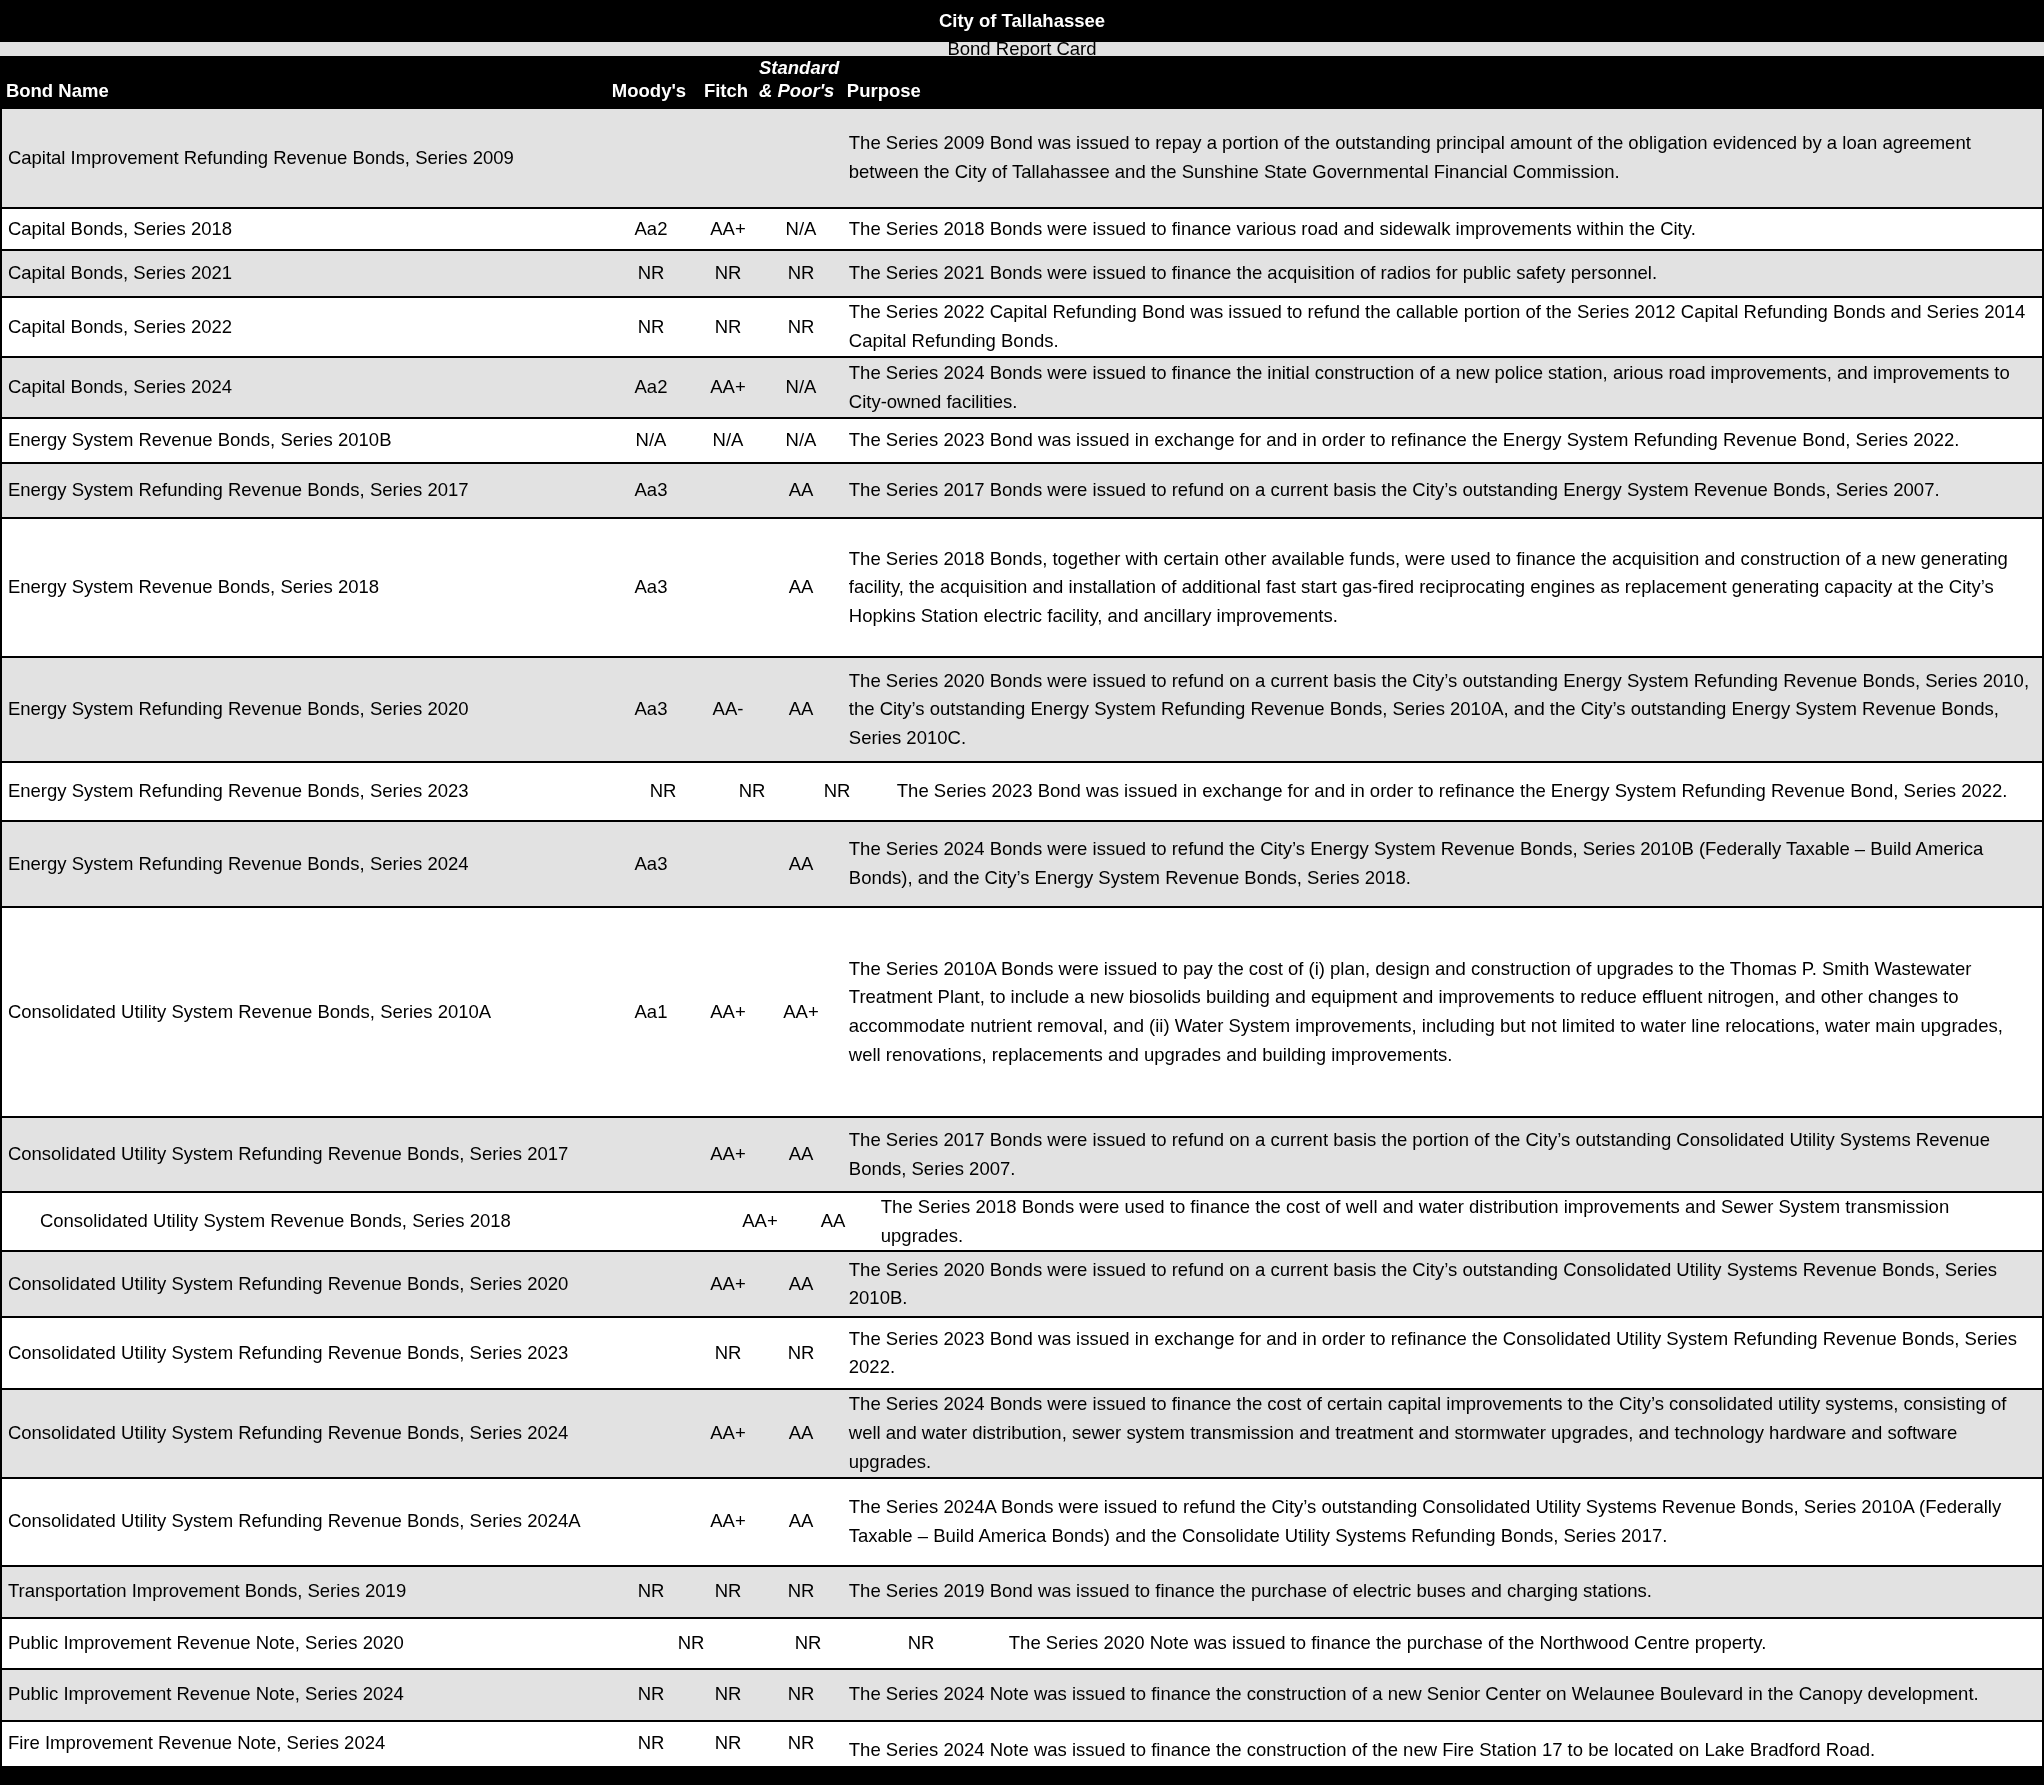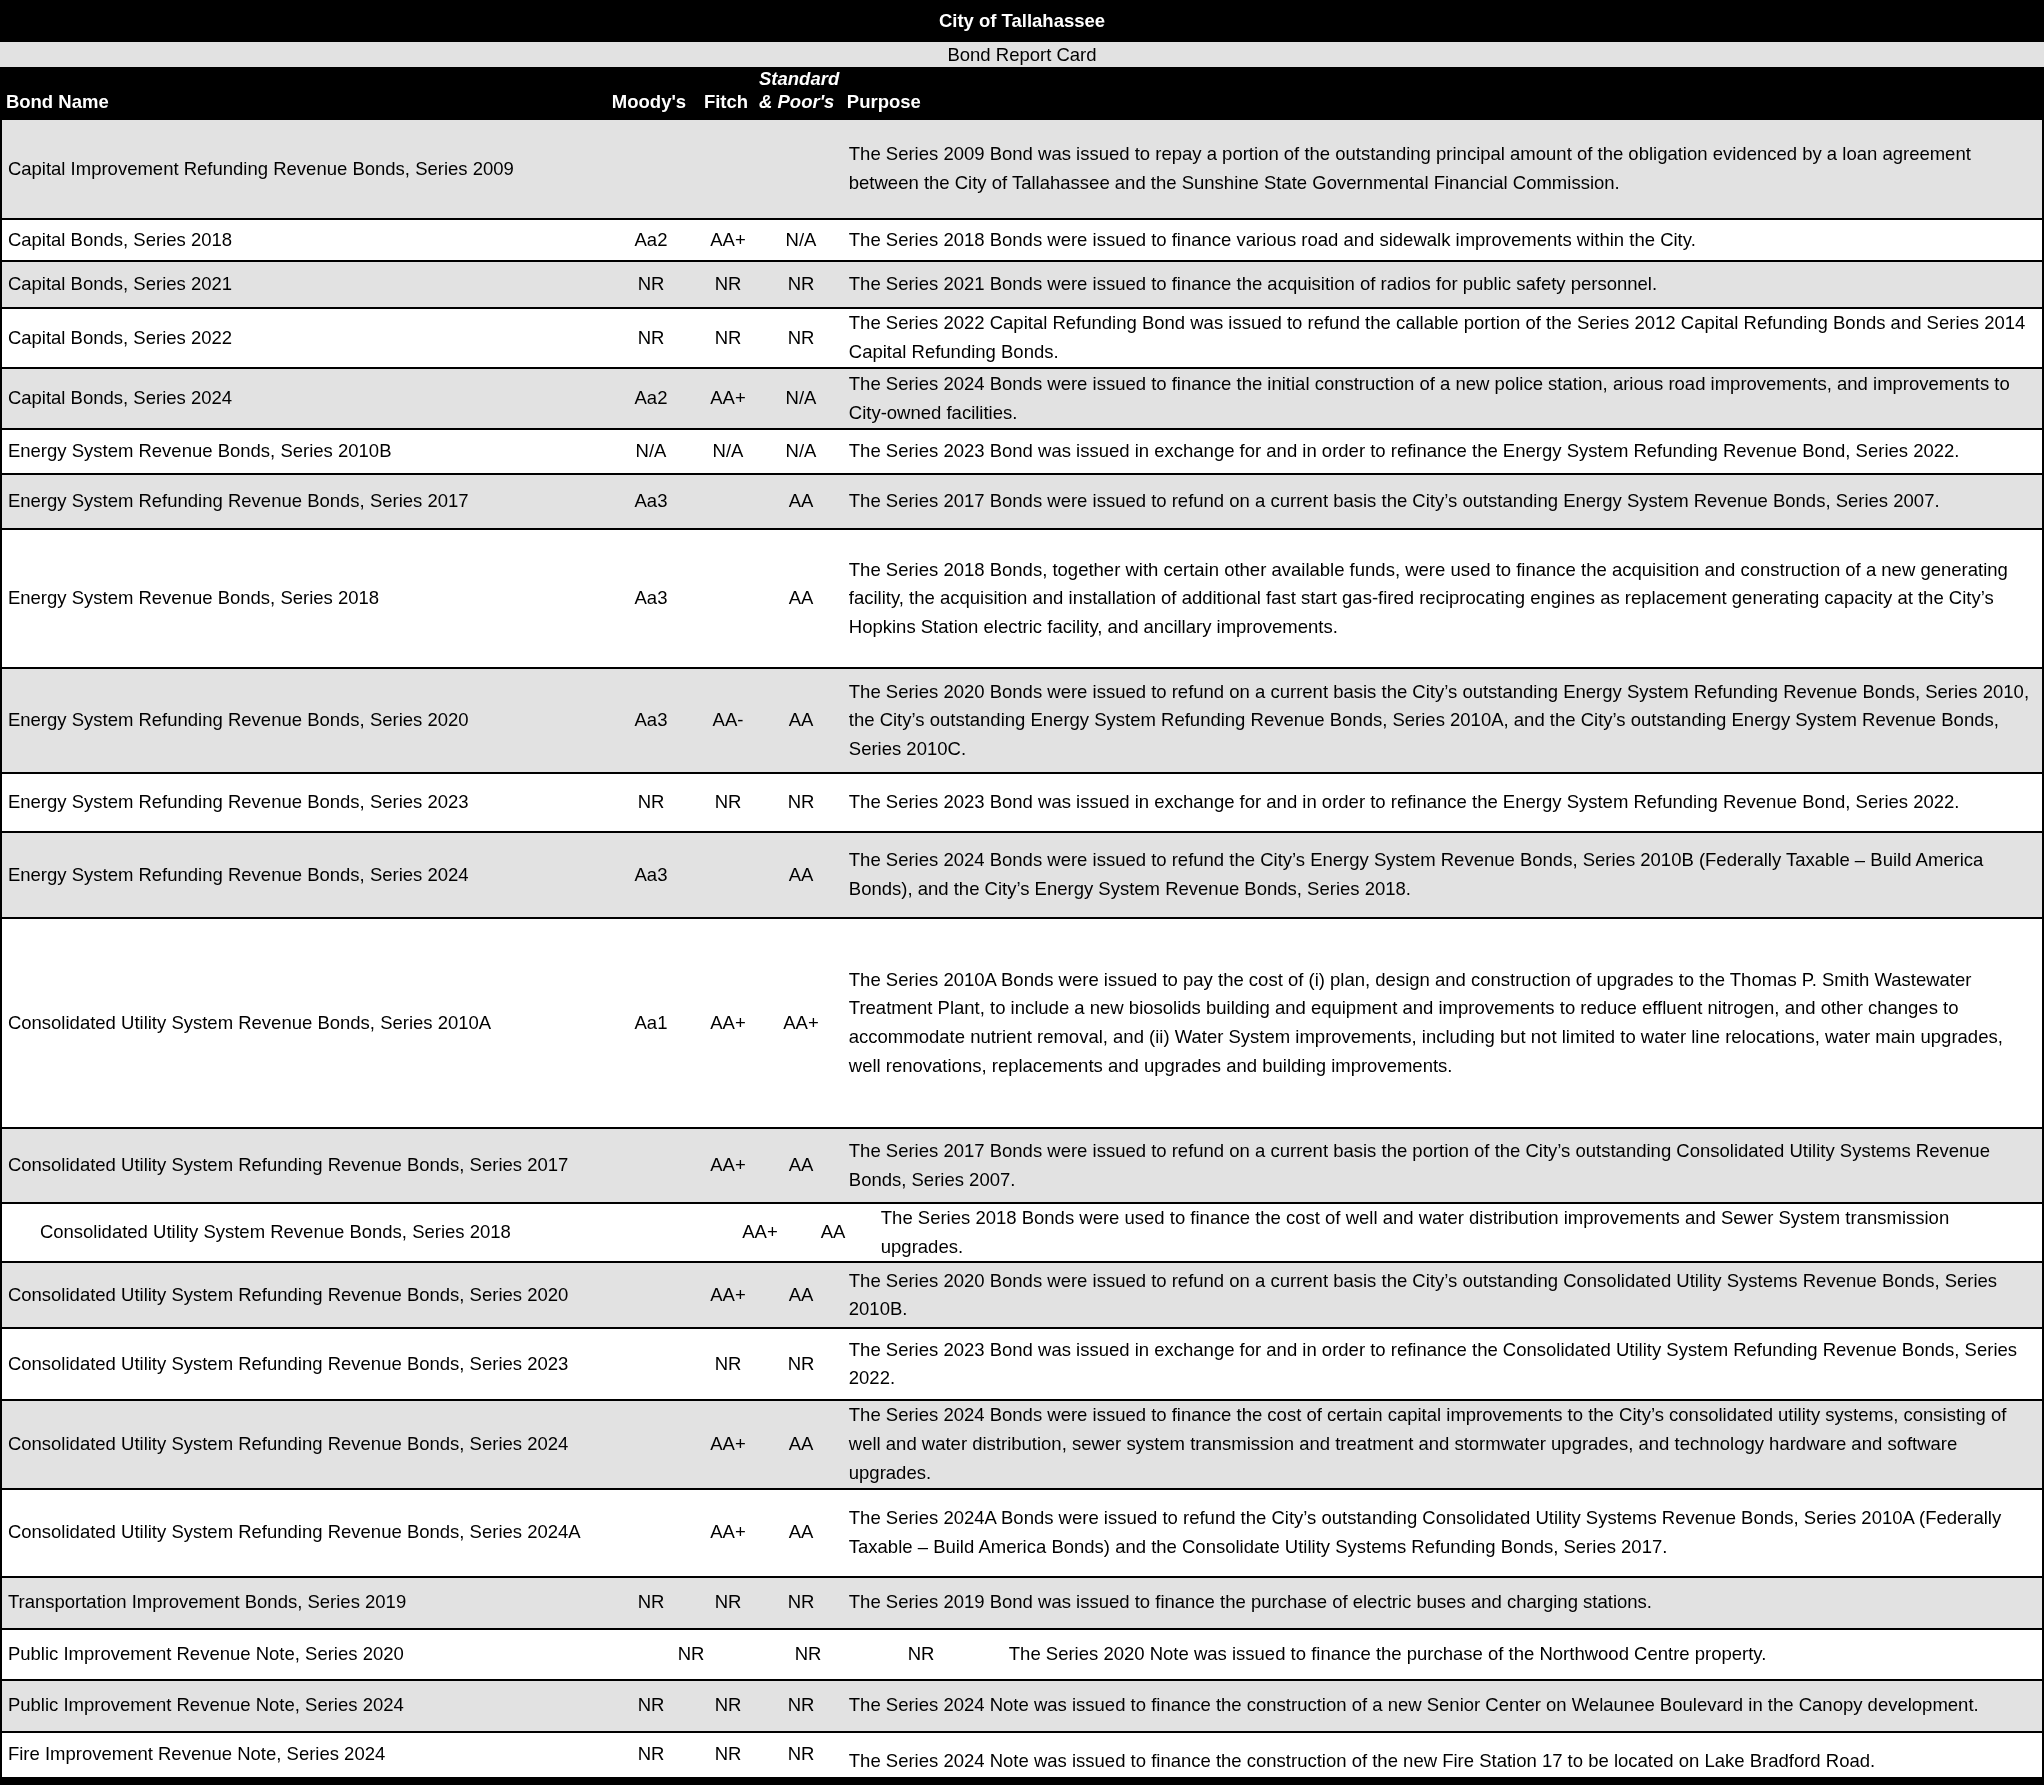--- a/index.html
+++ b/index.html
@@ -5,21 +5,21 @@
   html,body{margin:0;padding:0;background:#ffffff;}
   .page{
     width:2044px;height:1786px;overflow:hidden;position:relative;
     font-family:"Liberation Sans", sans-serif;color:#000;background:#fff;
   }
   .title-bar{
     height:42px;background:#000;color:#fff;font-weight:bold;font-size:18.5px;
     display:flex;align-items:center;justify-content:center;
   }
   .subtitle-bar{
-    height:25px;background:#e2e2e2;color:#000;font-size:18.5px;
+    height:14px;background:#e2e2e2;color:#000;font-size:18.5px;
     display:flex;align-items:center;justify-content:center;
   }
   .grid-cols{
     display:grid;
     grid-template-columns:605px 88px 66px 80px 1fr;
   }
   .header-row{
     background:#000;color:#fff;font-weight:bold;font-size:18.5px;
     min-height:50px;box-sizing:border-box;
     align-items:end;padding-bottom:4.9px;
@@ -117,21 +117,21 @@
         <div class="cell rate-cell">AA</div>
         <div class="cell purpose-cell">The Series 2018 Bonds, together with certain other available funds, were used to finance the acquisition and construction of a new generating facility, the acquisition and installation of additional fast start gas-fired reciprocating engines as replacement generating capacity at the City’s Hopkins Station electric facility, and ancillary improvements.</div>
       </div>
       <div class="row grid-cols alt" style="min-height: 105px;">
         <div class="cell name-cell">Energy System Refunding Revenue Bonds, Series 2020</div>
         <div class="cell rate-cell">Aa3</div>
         <div class="cell rate-cell">AA-</div>
         <div class="cell rate-cell">AA</div>
         <div class="cell purpose-cell">The Series 2020 Bonds were issued to refund on a current basis the City’s outstanding Energy System Refunding Revenue Bonds, Series 2010, the City’s outstanding Energy System Refunding Revenue Bonds, Series 2010A, and the City’s outstanding Energy System Revenue Bonds, Series 2010C.</div>
       </div>
-      <div class="row grid-cols" style="min-height: 59px;">
+      <div class="row grid-cols" style="min-height: 59px; gap: 12px;">
         <div class="cell name-cell">Energy System Refunding Revenue Bonds, Series 2023</div>
         <div class="cell rate-cell">NR</div>
         <div class="cell rate-cell">NR</div>
         <div class="cell rate-cell">NR</div>
         <div class="cell purpose-cell">The Series 2023 Bond was issued in exchange for and in order to refinance the Energy System Refunding Revenue Bond, Series 2022.</div>
       </div>
       <div class="row grid-cols alt" style="min-height: 86px;">
         <div class="cell name-cell">Energy System Refunding Revenue Bonds, Series 2024</div>
         <div class="cell rate-cell">Aa3</div>
         <div class="cell rate-cell"></div>

